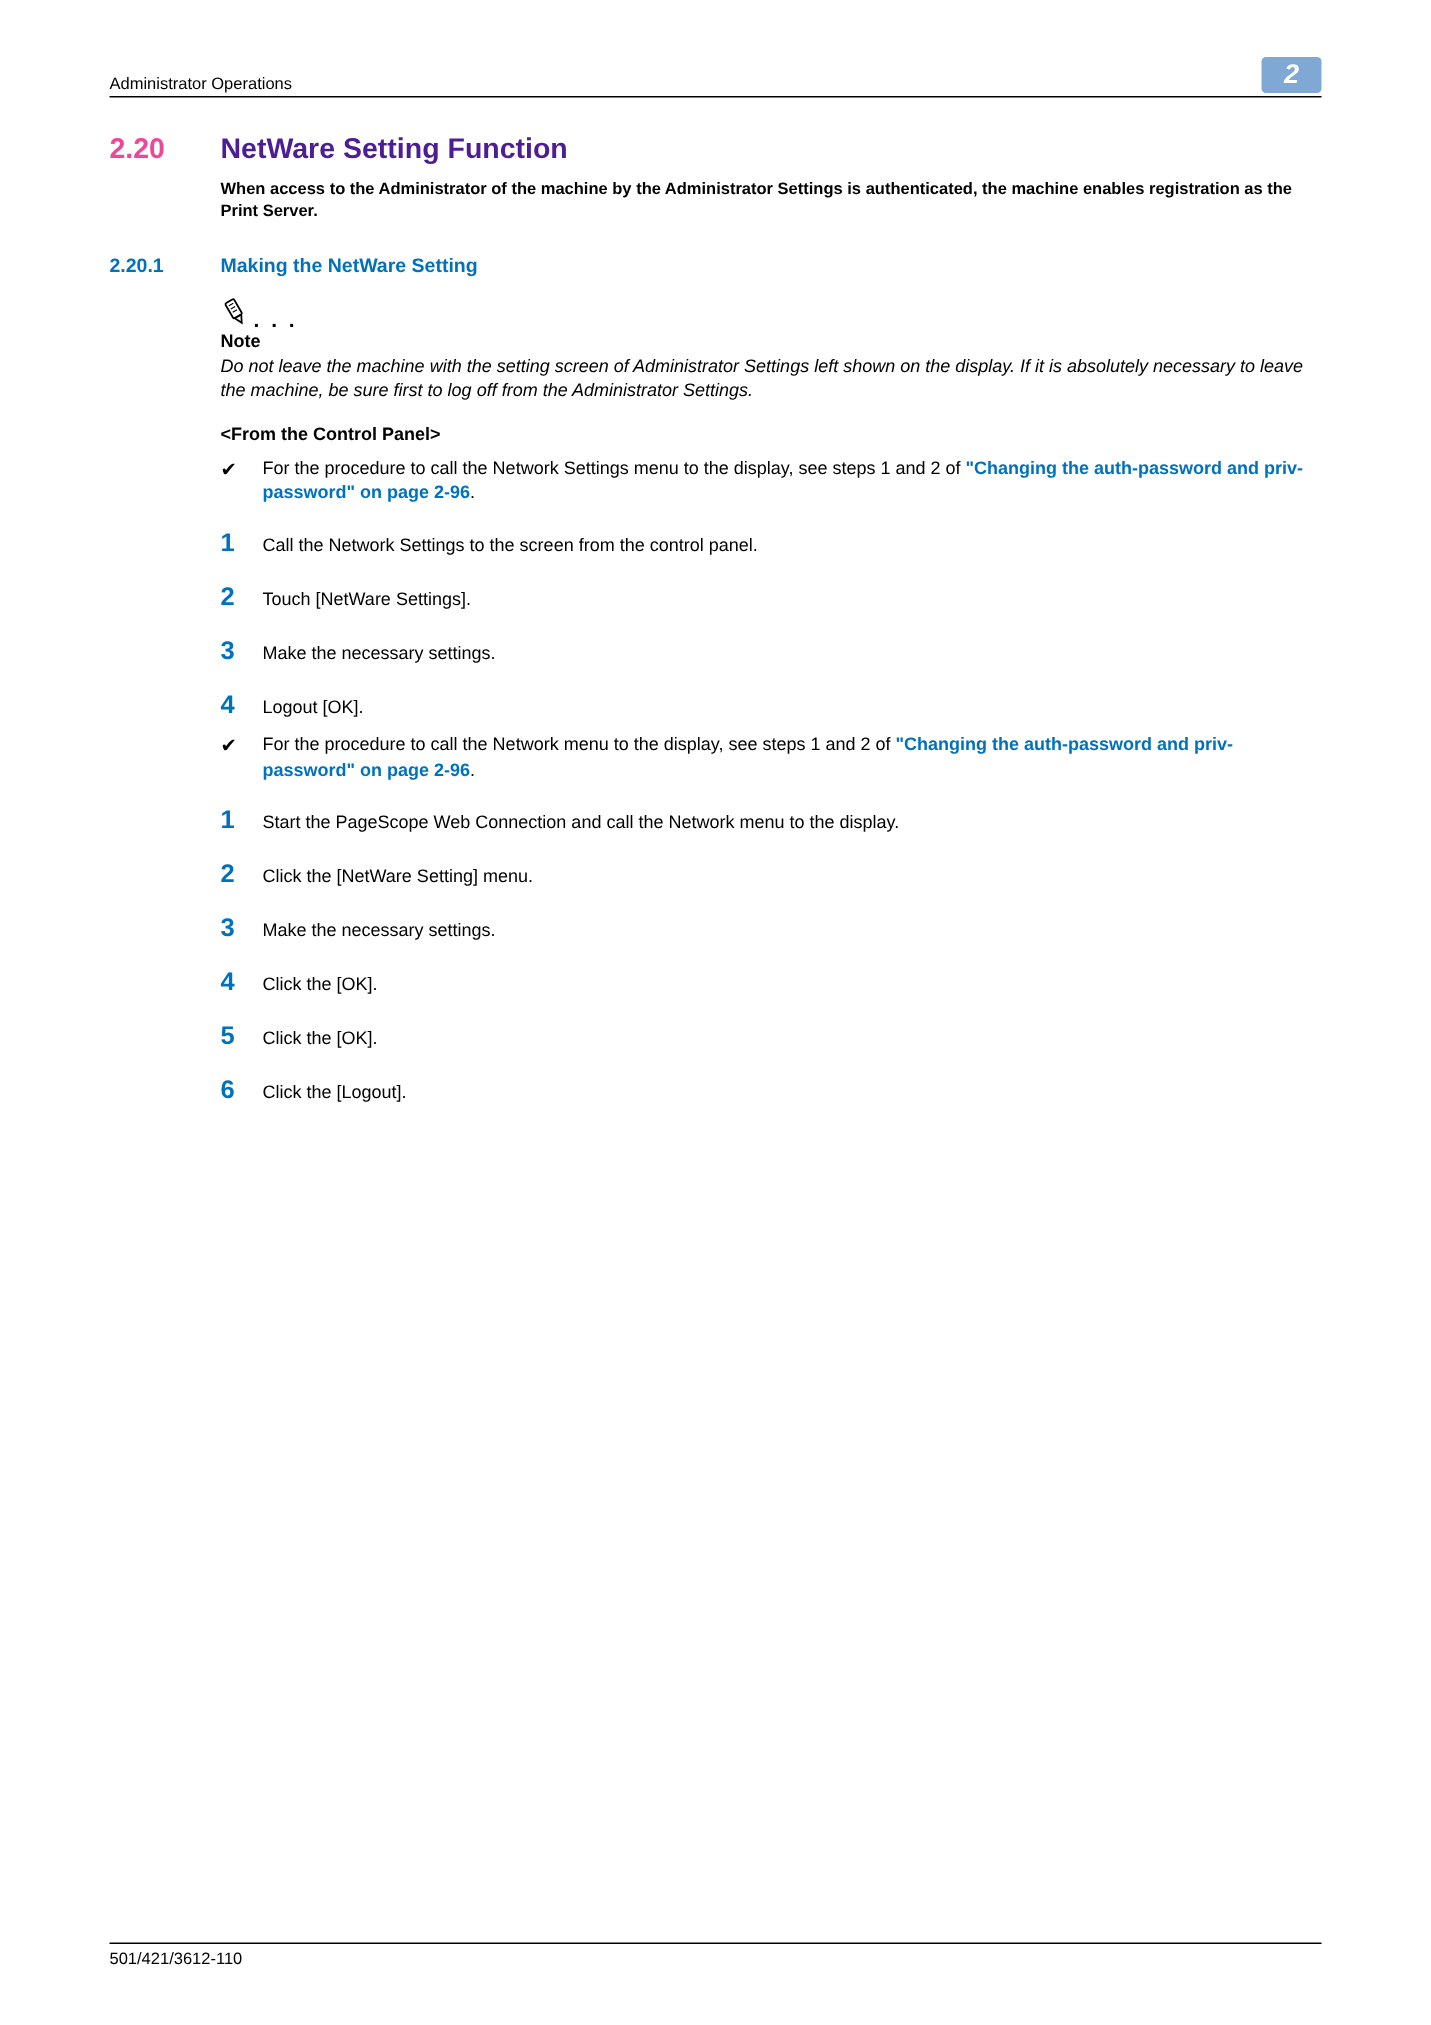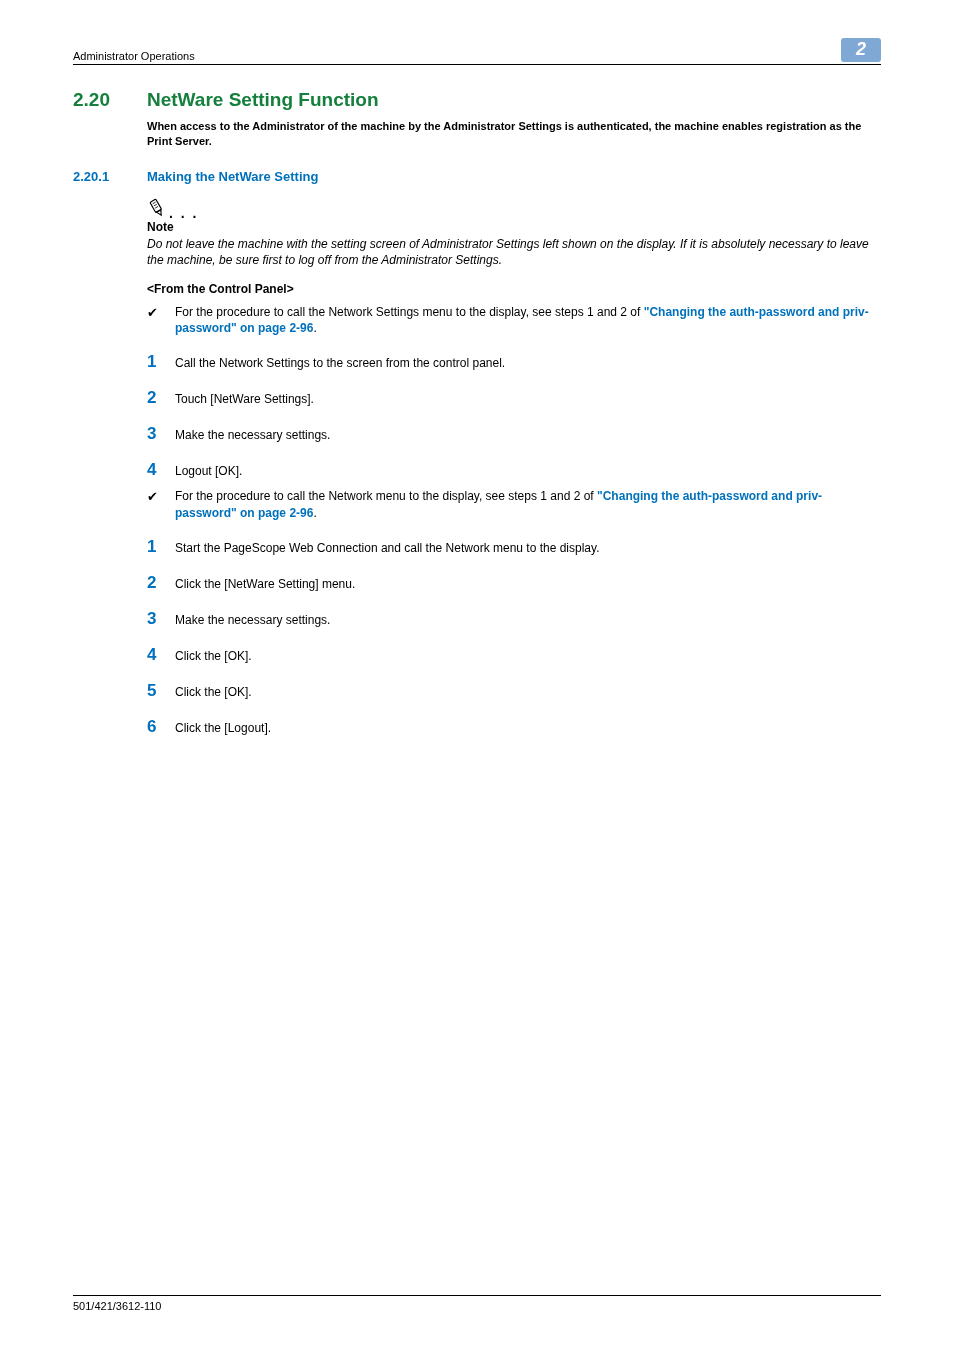--- a/index.html
+++ b/index.html
@@ -40,28 +40,28 @@
     font-size: 18px;
     font-style: italic;
     padding-bottom:1px;
     box-sizing:border-box;
   }
   .h1-row {
     display: flex;
     margin-top: 24px;
   }
   .h1-num {
-    color: #15803d;
+    color: #ec4899;
     font-weight: bold;
     font-size: 19px;
     width: 74px;
     flex-shrink: 0;
   }
   .h1-title {
-    color: #15803d;
+    color: #4c1d95;
     font-weight: bold;
     font-size: 19px;
   }
   .body-indent {
     margin-left: 74px;
   }
   .intro {
     font-size: 11px;
     margin-top: 8px;
     line-height: 1.35;

